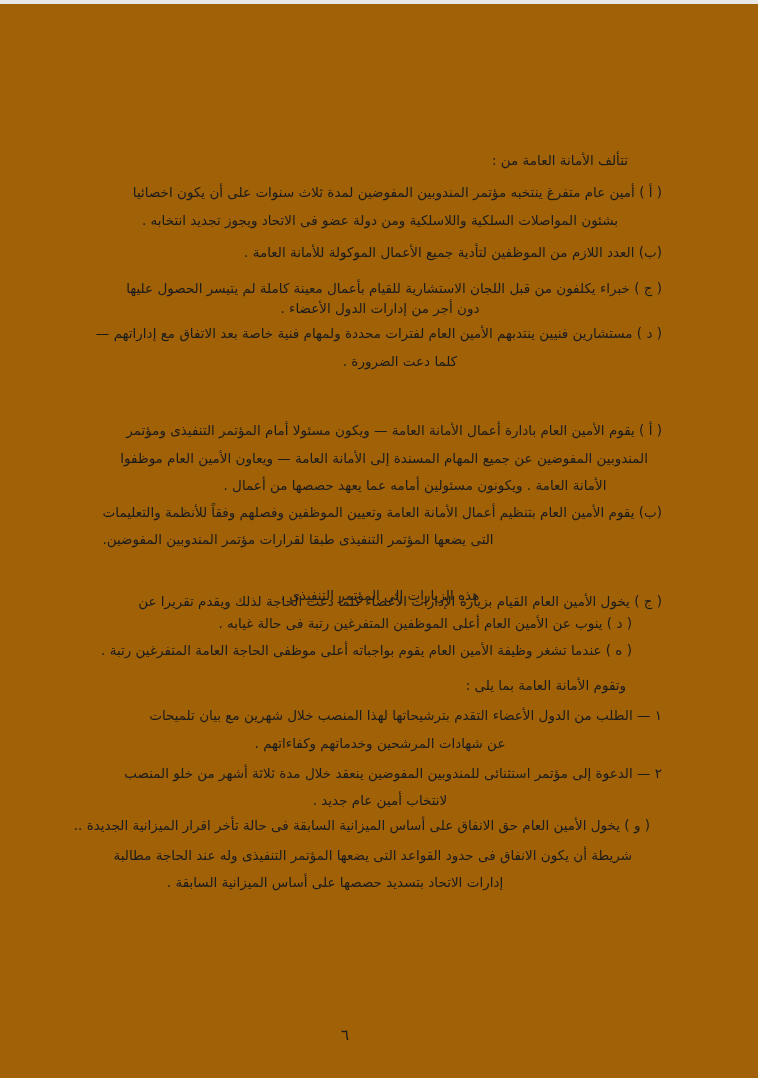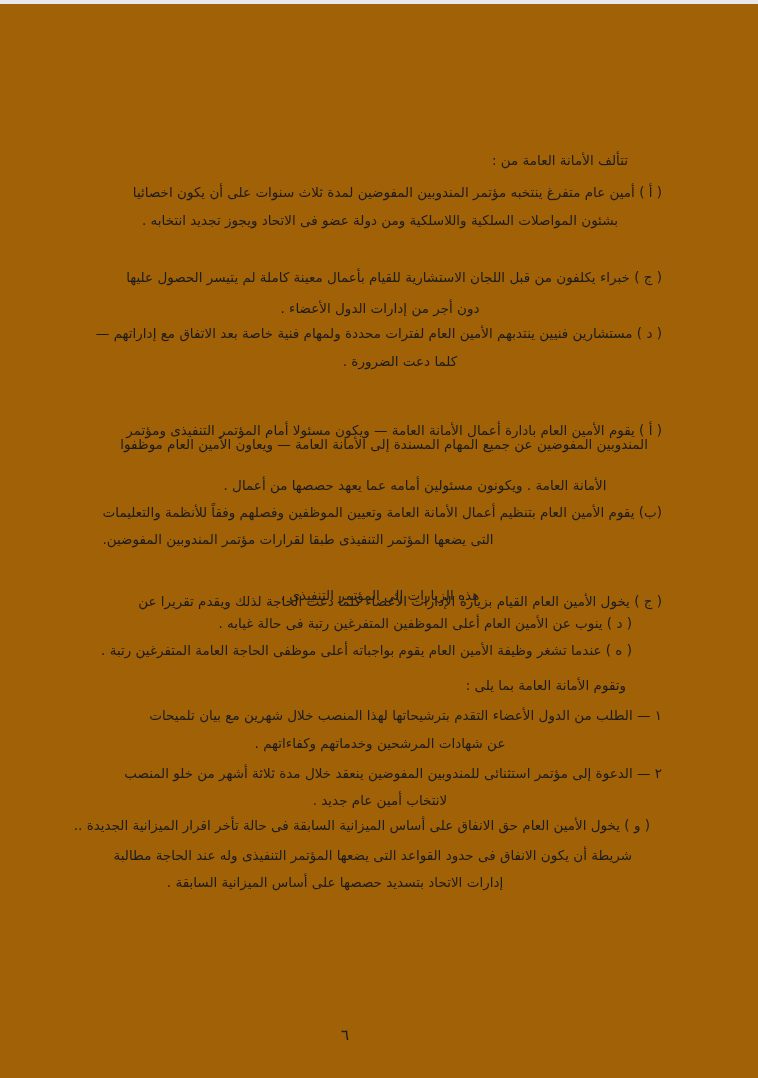--- a/index.html
+++ b/index.html
@@ -42,30 +42,31 @@
 <body>
 
 <div class="page">
   <div class="text-block">
 
     <div class="line r" style="top:145px;padding-right:34px">تتألف الأمانة العامة من :</div>
 
     <div class="line r" style="top:177px">( أ ) أمين عام متفرغ ينتخبه مؤتمر المندوبين المفوضين لمدة ثلاث سنوات على أن يكون اخصائيا</div>
     <div class="line c" style="top:205px">بشئون المواصلات السلكية واللاسلكية ومن دولة عضو فى الاتحاد ويجوز تجديد انتخابه .</div>
 
+    <div class="line r" style="top:237px">(ب) العدد اللازم من الموظفين لتأدية جميع الأعمال الموكولة للأمانة العامة .</div>
 
-    <div class="line r" style="top:262px">( ج ) خبراء يكلفون من قبل اللجان الاستشارية للقيام بأعمال معينة كاملة لم يتيسر الحصول عليها</div>
+    <div class="line r" style="top:273px">( ج ) خبراء يكلفون من قبل اللجان الاستشارية للقيام بأعمال معينة كاملة لم يتيسر الحصول عليها</div>
     <div class="line c" style="top:293px">دون أجر من إدارات الدول الأعضاء .</div>
 
     <div class="line r" style="top:318px">( د ) مستشارين فنيين ينتدبهم الأمين العام لفترات محددة ولمهام فنية خاصة بعد الاتفاق مع إداراتهم —</div>
     <div class="line c" style="top:346px;padding-left:40px">كلما دعت الضرورة .</div>
 
 
     <div class="line r" style="top:415px">( أ ) يقوم الأمين العام بادارة أعمال الأمانة العامة — ويكون مسئولا أمام المؤتمر التنفيذى ومؤتمر</div>
-    <div class="line r" style="top:429px;padding-right:14px">المندوبين المفوضين عن جميع المهام المسندة إلى الأمانة العامة — ويعاون الأمين العام موظفوا</div>
+    <div class="line r" style="top:443px;padding-right:14px">المندوبين المفوضين عن جميع المهام المسندة إلى الأمانة العامة — ويعاون الأمين العام موظفوا</div>
     <div class="line c" style="top:470px;padding-left:70px">الأمانة العامة . ويكونون مسئولين أمامه عما يعهد حصصها من أعمال .</div>
 
     <div class="line r" style="top:497px">(ب) يقوم الأمين العام بتنظيم أعمال الأمانة العامة وتعيين الموظفين وفصلهم وفقاً للأنظمة والتعليمات</div>
     <div class="line c" style="top:524px;padding-right:164px">التى يضعها المؤتمر التنفيذى طبقا لقرارات مؤتمر المندوبين المفوضين.</div>
 
     <div class="line r" style="top:586px">( ج ) يخول الأمين العام القيام بزيارة الإدارات الأعضاء كلما دعت الحاجة لذلك ويقدم تقريرا عن</div>
     <div class="line c" style="top:580px">هذه الزيارات إلى المؤتمر التنفيذى .</div>
 
     <div class="line r" style="top:608px;padding-right:30px">( د ) ينوب عن الأمين العام أعلى الموظفين المتفرغين رتبة فى حالة غيابه .</div>
     <div class="line r" style="top:635px;padding-right:30px">( ه ) عندما تشغر وظيفة الأمين العام يقوم بواجباته أعلى موظفى الحاجة العامة المتفرغين رتبة .</div>

